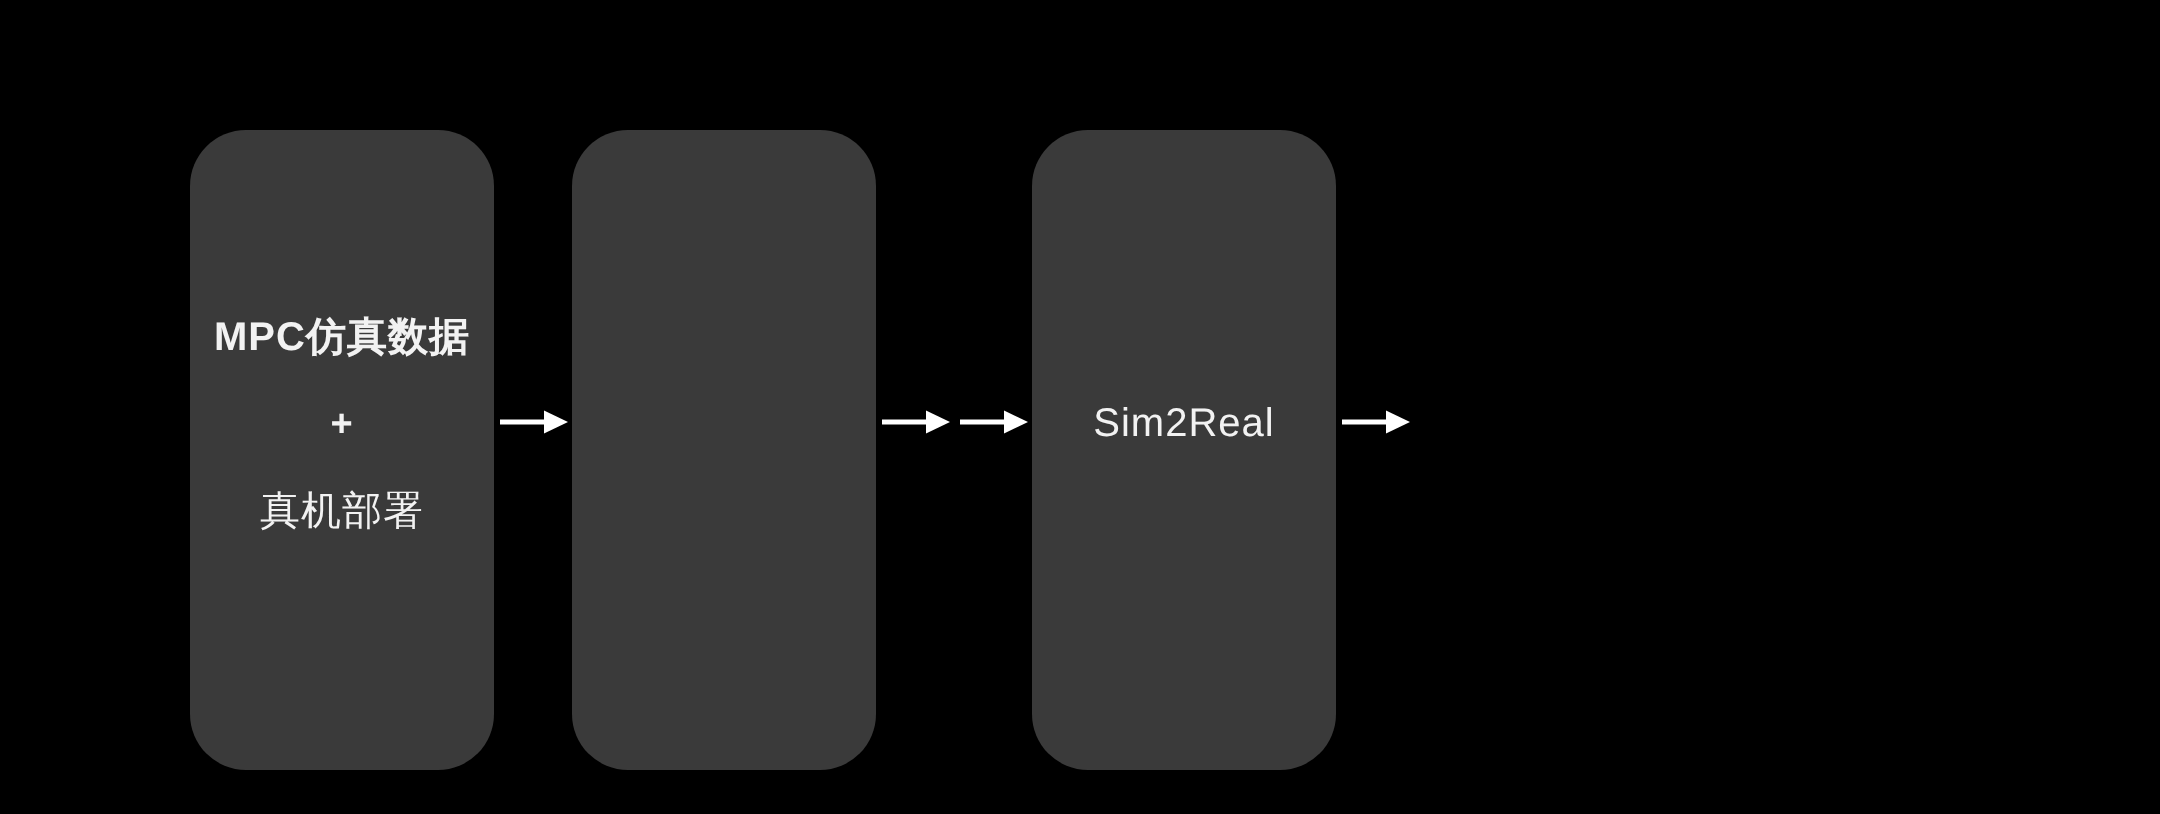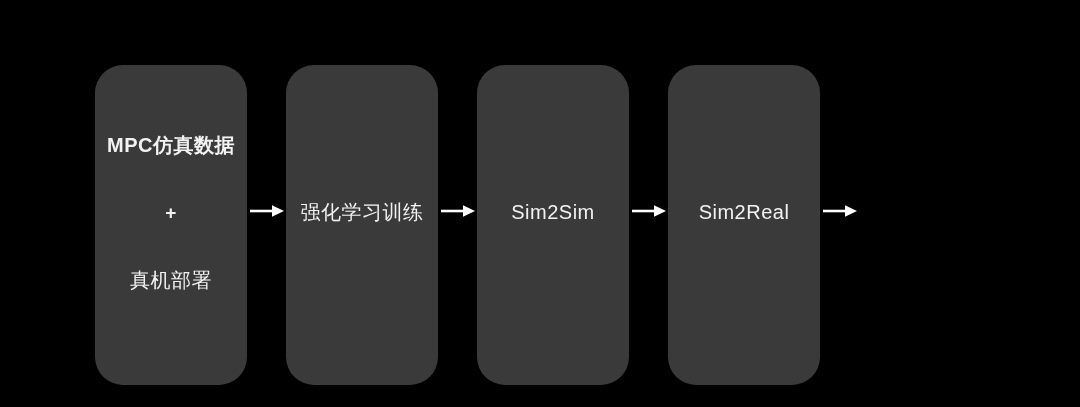--- a/index.html
+++ b/index.html
@@ -30,21 +30,21 @@
   .box {
     width: 152px;
     height: 320px;
     background: var(--box);
     border-radius: 28px;
     display: flex;
     flex-direction: column;
     align-items: center;
     justify-content: center;
     padding-bottom: 26px; 
-    gap: 48px;
+    gap: 24px;
     flex: 0 0 auto;
   }
   .line {
     color: var(--text);
     font-size: 20px;
     font-weight: 400;
     letter-spacing: 0.5px;
     white-space: nowrap;
     text-align: center;
     line-height: 1;
@@ -76,33 +76,29 @@
     </div>
 
     <div class="arrow-wrap">
       <svg width="36" height="16" viewBox="0 0 36 16">
         <line x1="1" y1="8" x2="25" y2="8" stroke="#ffffff" stroke-width="2.6"></line>
         <polygon points="23,2.2 35,8 23,13.8" fill="#ffffff"></polygon>
       </svg>
     </div>
 
     <div class="box">
-      <div class="line">强化学习训练</div>
     </div>
 
     <div class="arrow-wrap">
       <svg width="36" height="16" viewBox="0 0 36 16">
         <line x1="1" y1="8" x2="25" y2="8" stroke="#ffffff" stroke-width="2.6"></line>
         <polygon points="23,2.2 35,8 23,13.8" fill="#ffffff"></polygon>
       </svg>
     </div>
 
-    <div class="box">
-      <div class="line">Sim2Sim</div>
-    </div>
 
     <div class="arrow-wrap">
       <svg width="36" height="16" viewBox="0 0 36 16">
         <line x1="1" y1="8" x2="25" y2="8" stroke="#ffffff" stroke-width="2.6"></line>
         <polygon points="23,2.2 35,8 23,13.8" fill="#ffffff"></polygon>
       </svg>
     </div>
 
     <div class="box">
       <div class="line">Sim2Real</div>

